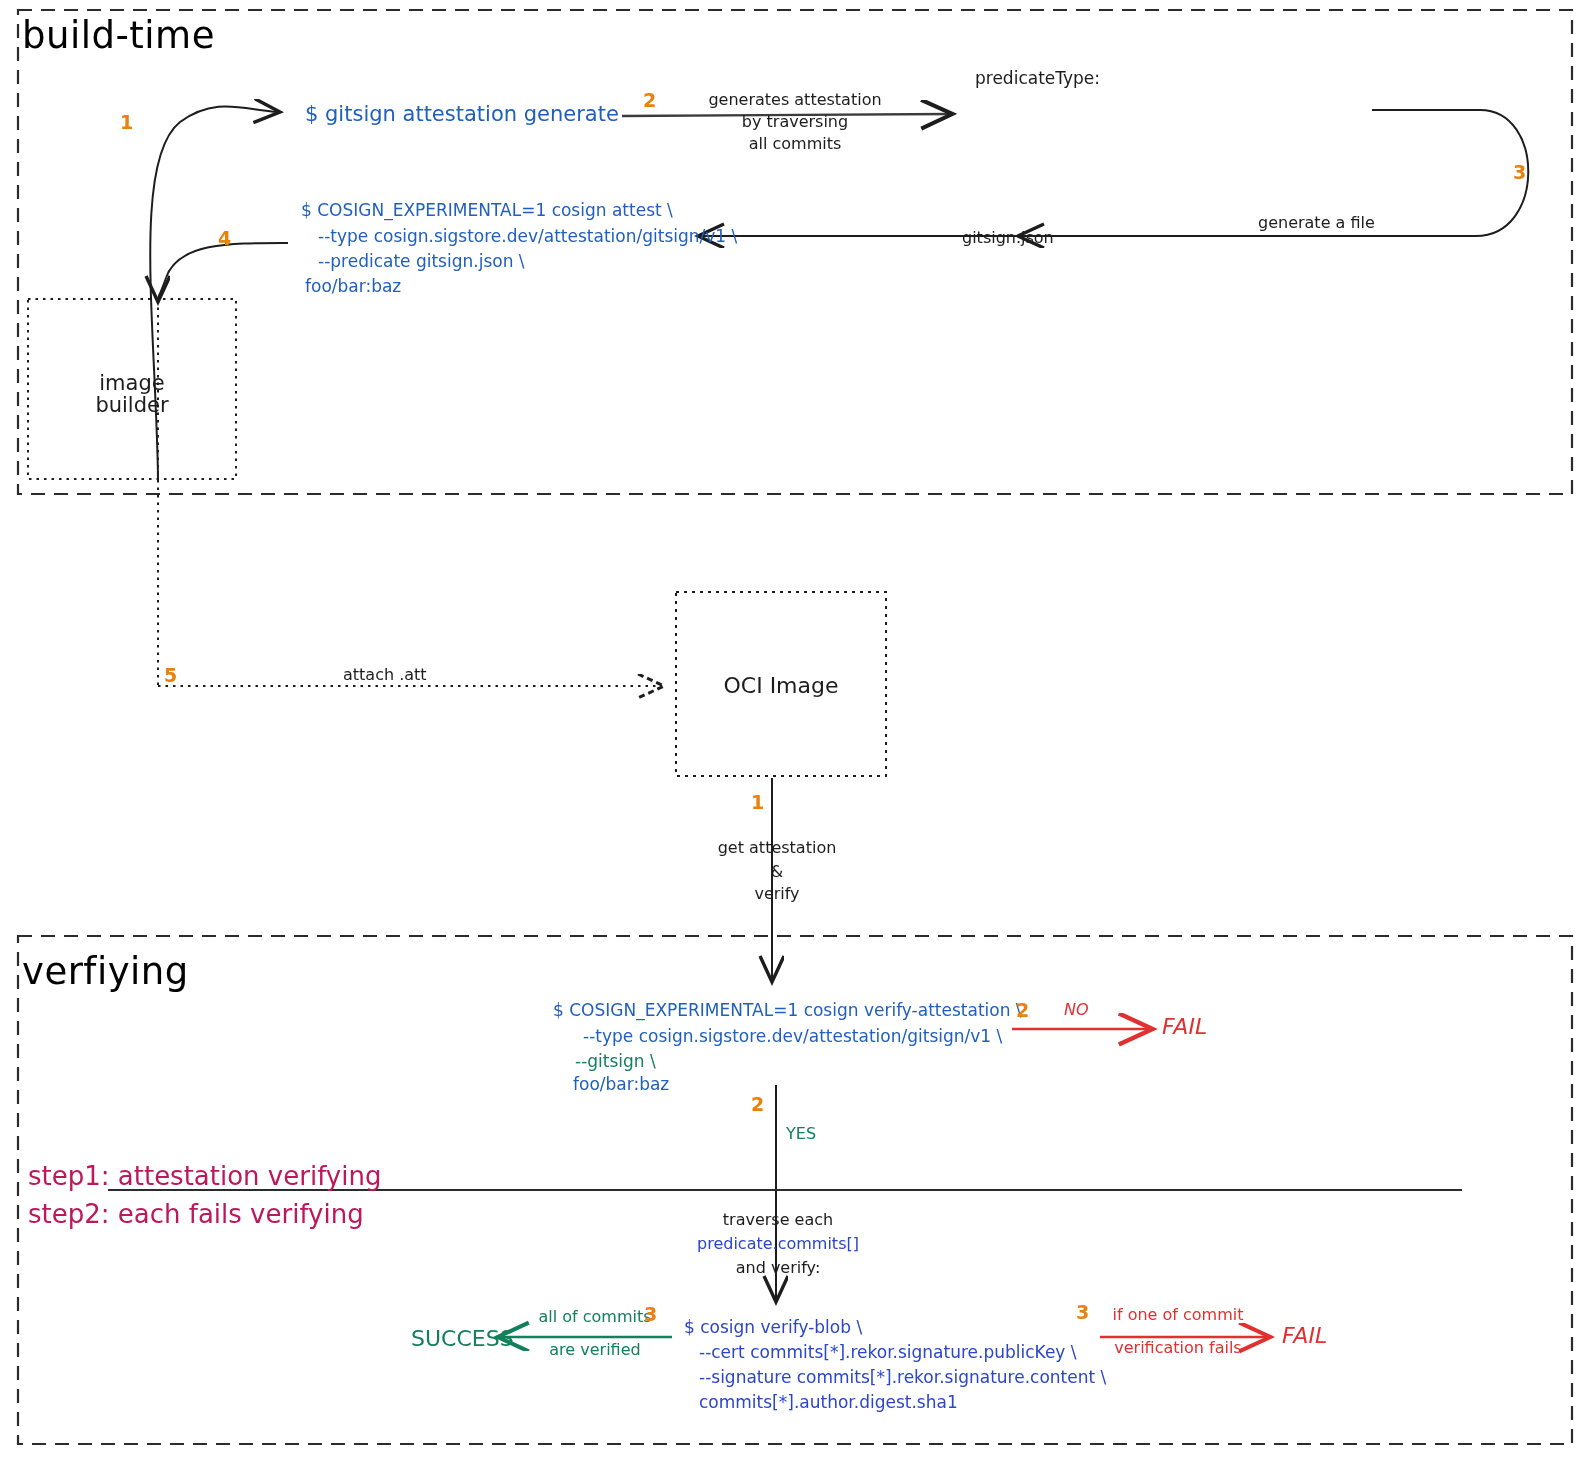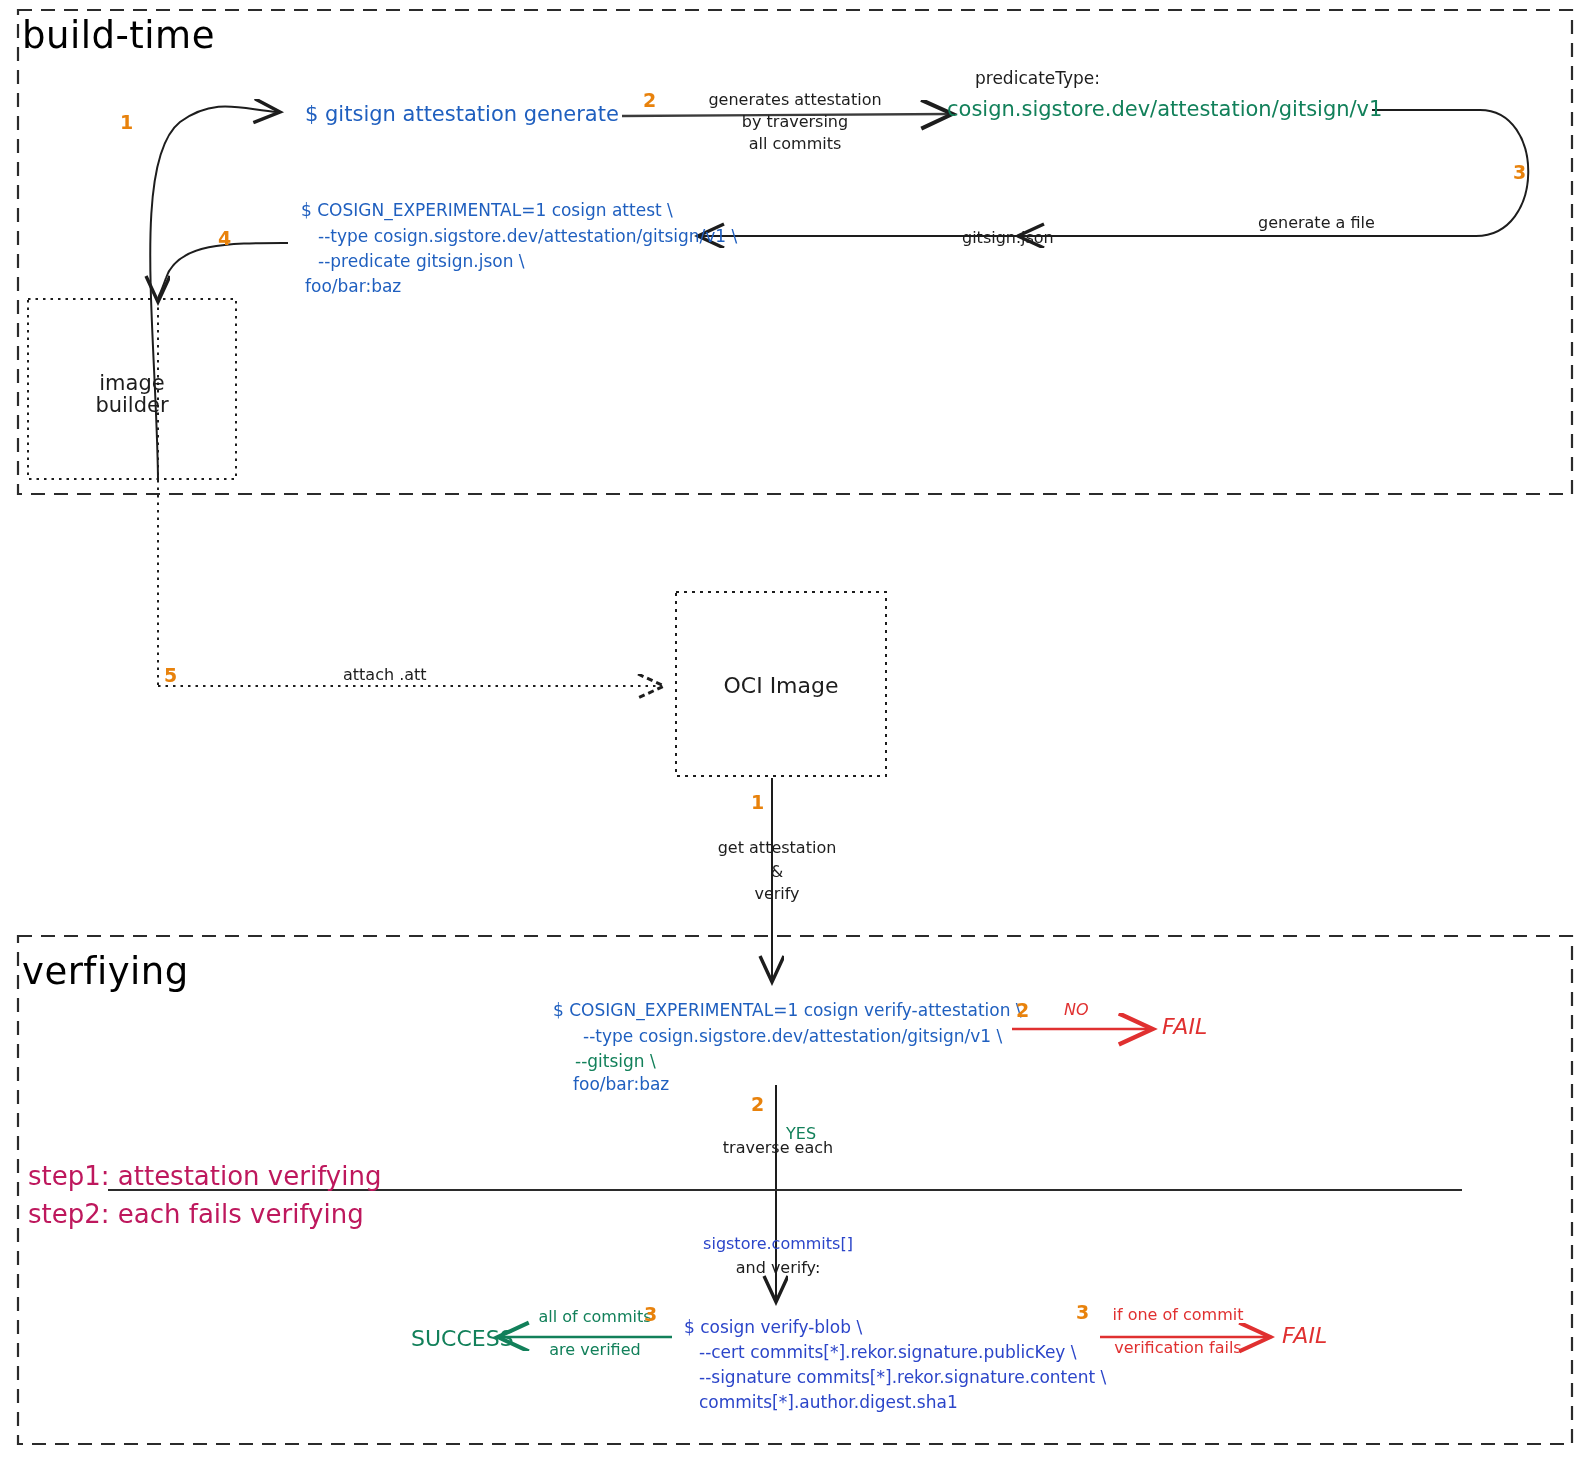--- a/index.html
+++ b/index.html
@@ -121,21 +121,20 @@
   <div class="lbl t-num ink-orange" style="left:1513px;top:160px;">3</div>
   <div class="lbl t-num ink-orange" style="left:218px;top:226px;">4</div>
 
   <div class="lbl t-cmd ink-blue" style="left:305px;top:101px;text-align:right;">$ gitsign attestation generate</div>
 
   <div class="lbl t-note ink-dark center" style="left:690px;top:90px;width:210px;">generates attestation</div>
   <div class="lbl t-note ink-dark center" style="left:690px;top:112px;width:210px;">by traversing</div>
   <div class="lbl t-note ink-dark center" style="left:690px;top:134px;width:210px;">all commits</div>
 
   <div class="lbl t-cmd-sm ink-dark" style="left:975px;top:68px;">predicateType:</div>
-  <div class="lbl t-cmd ink-green" style="left:947px;top:96px;">cosign.sigstore.dev/attestation/gitsign/v1</div>
 
   <div class="lbl t-note ink-dark" style="left:1258px;top:213px;">generate a file</div>
 
   <div class="lbl t-note ink-dark" style="left:962px;top:228px;">gitsign.json</div>
 
   <div class="lbl t-cmd-sm ink-blue" style="left:301px;top:200px;">$ COSIGN_EXPERIMENTAL=1 cosign attest \</div>
   <div class="lbl t-cmd-sm ink-blue" style="left:318px;top:226px;">--type cosign.sigstore.dev/attestation/gitsign/v1 \</div>
   <div class="lbl t-cmd-sm ink-blue" style="left:318px;top:251px;">--predicate gitsign.json \</div>
   <div class="lbl t-cmd-sm ink-blue" style="left:305px;top:276px;">foo/bar:baz</div>
 
@@ -163,22 +162,22 @@
   <div class="lbl t-num ink-orange" style="left:1016px;top:998px;">2</div>
   <div class="lbl t-note ink-red" style="left:1064px;top:1000px;font-style:italic;">NO</div>
   <div class="lbl t-big ink-red" style="left:1162px;top:1013px;font-style:italic;">FAIL</div>
 
   <div class="lbl t-num ink-orange" style="left:751px;top:1092px;">2</div>
   <div class="lbl t-note ink-green" style="left:786px;top:1124px;">YES</div>
 
   <div class="lbl t-step ink-olive" style="left:28px;top:1160px;">step1: attestation verifying</div>
   <div class="lbl t-step ink-olive" style="left:28px;top:1198px;">step2: each fails verifying</div>
 
-  <div class="lbl t-note ink-dark center" style="left:668px;top:1138px;width:220px;">traverse each</div>
-  <div class="lbl t-note ink-blue2 center" style="left:668px;top:1234px;width:220px;">sigstore.commits[]</div>
+  <div class="lbl t-note ink-dark center" style="left:668px;top:1210px;width:220px;">traverse each</div>
+  <div class="lbl t-note ink-blue2 center" style="left:668px;top:1234px;width:220px;">predicate.commits[]</div>
   <div class="lbl t-note ink-dark center" style="left:668px;top:1258px;width:220px;">and verify:</div>
 
   <div class="lbl t-cmd-sm ink-blue2" style="left:684px;top:1317px;">$ cosign verify-blob \</div>
   <div class="lbl t-cmd-sm ink-blue2" style="left:699px;top:1342px;">--cert commits[*].rekor.signature.publicKey \</div>
   <div class="lbl t-cmd-sm ink-blue2" style="left:699px;top:1367px;">--signature commits[*].rekor.signature.content \</div>
   <div class="lbl t-cmd-sm ink-blue2" style="left:699px;top:1392px;">commits[*].author.digest.sha1</div>
 
   <div class="lbl t-big ink-green" style="left:411px;top:1325px;">SUCCESS</div>
   <div class="lbl t-note ink-green center" style="left:525px;top:1307px;width:140px;">all of commits</div>
   <div class="lbl t-note ink-green center" style="left:525px;top:1340px;width:140px;">are verified</div>

